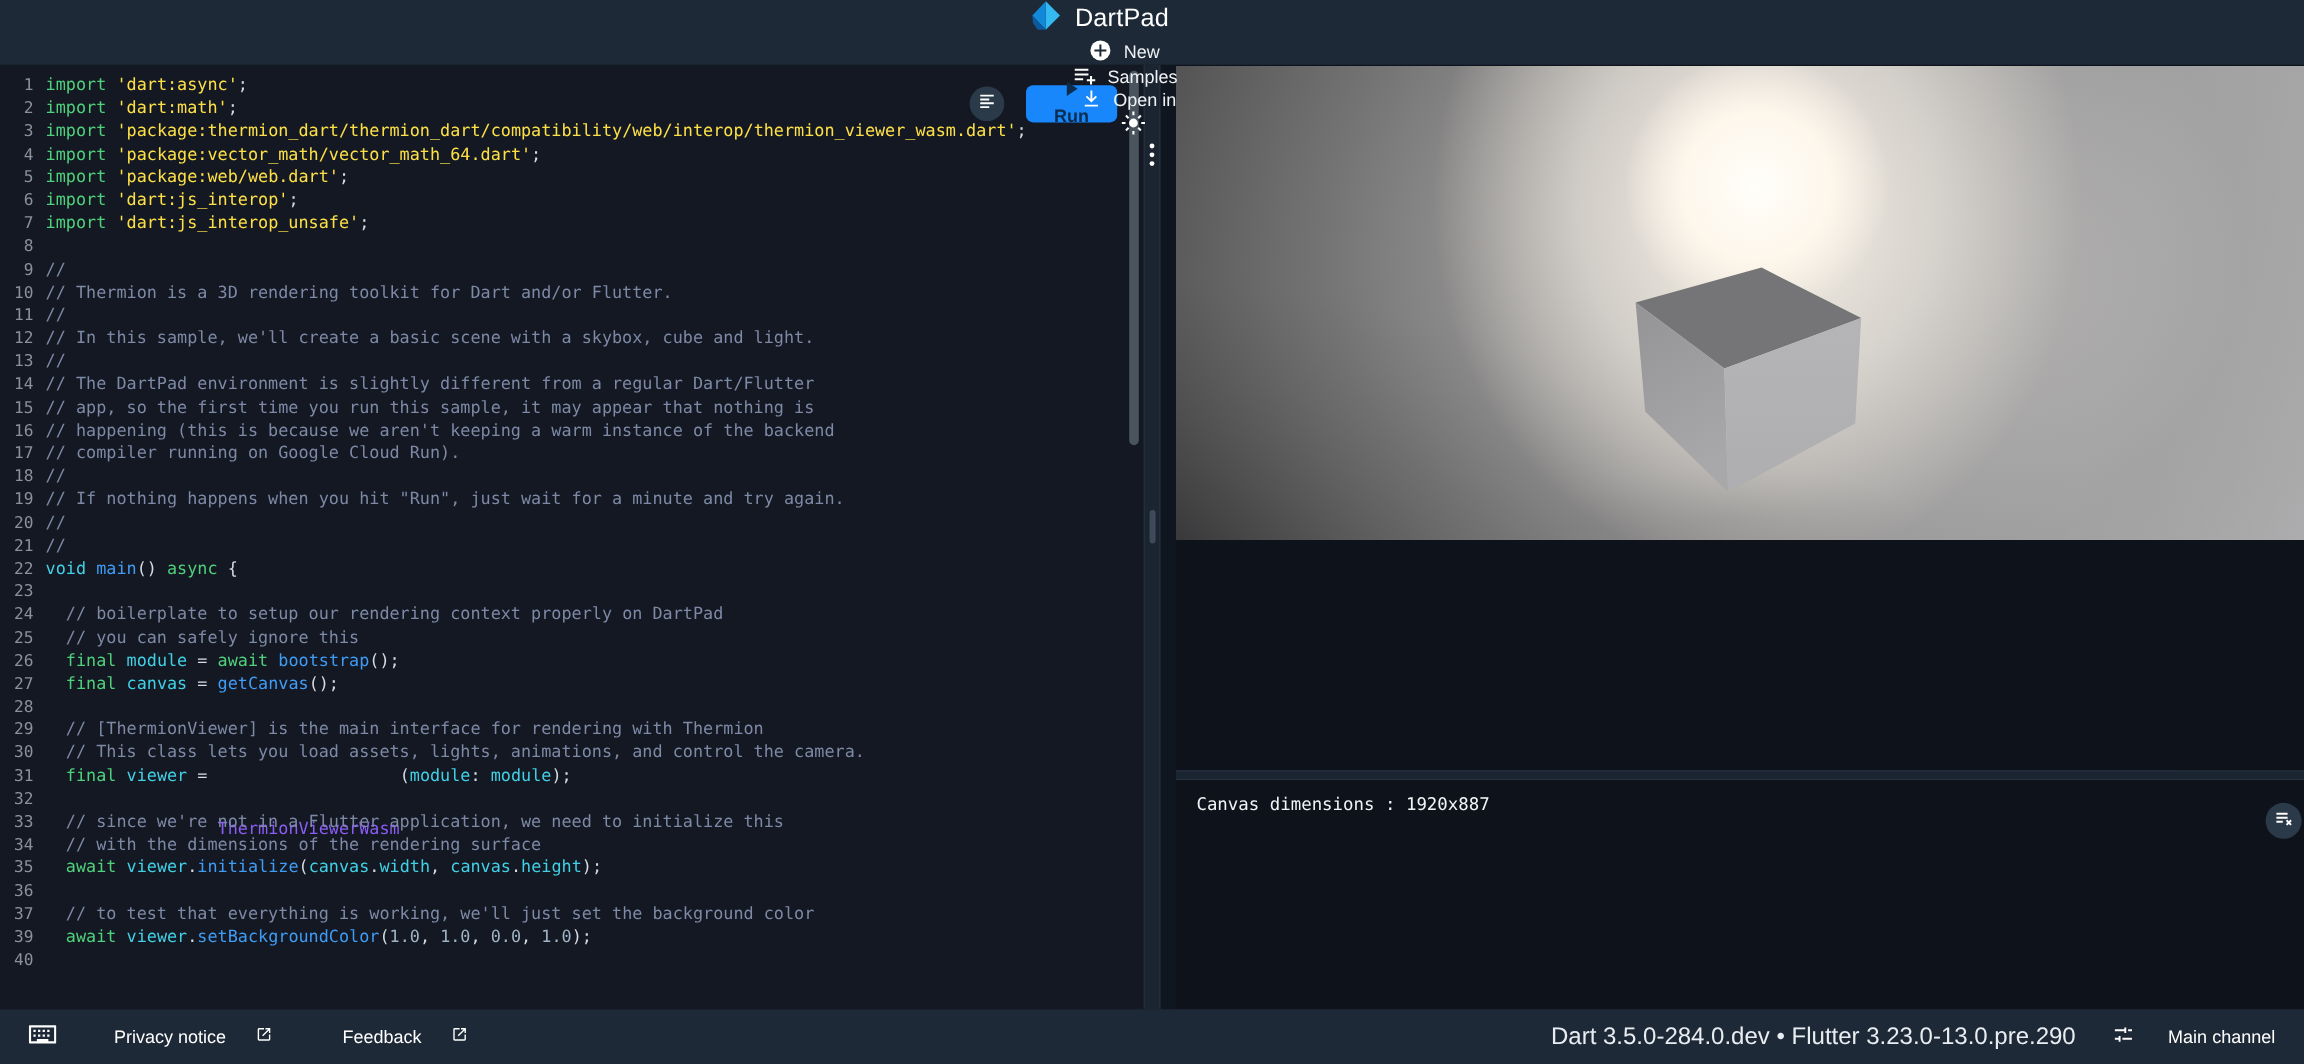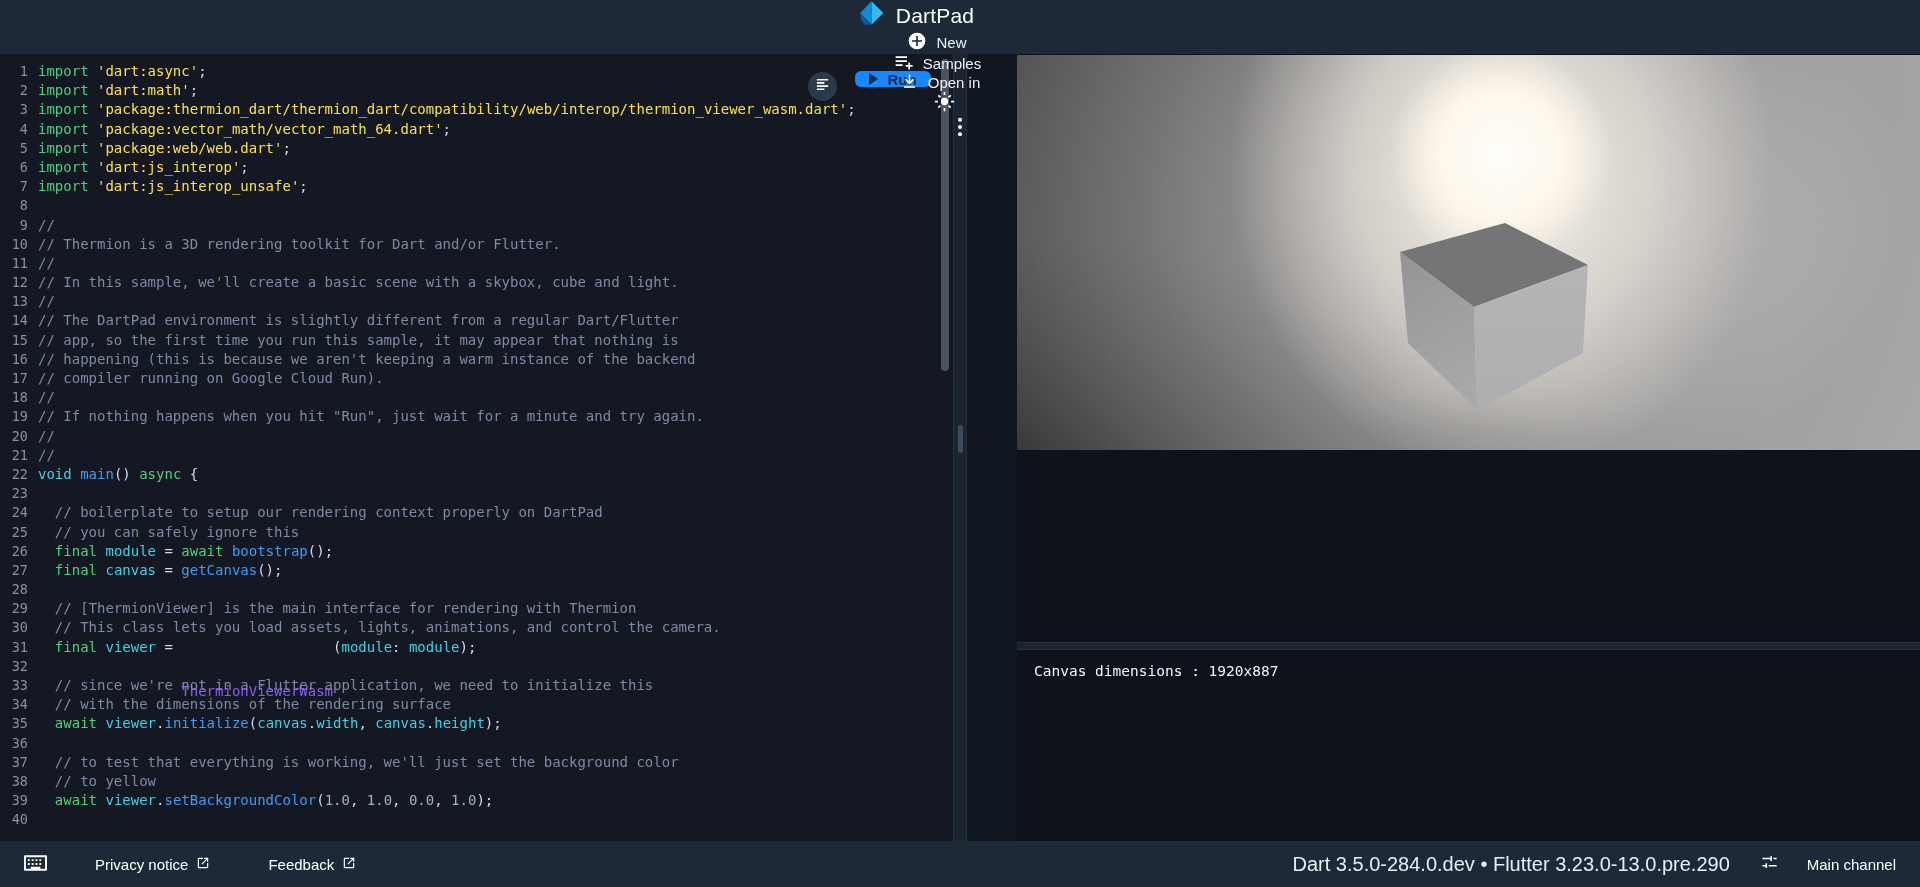--- a/index.html
+++ b/index.html
@@ -15,21 +15,21 @@
              cursor:pointer; margin-right:46px; }
   .bar-btn svg { display:block; }
   .spacer { flex:1; }
   .open-in { margin-right:40px; }
   .icon-btn { margin-right:32px; display:flex; align-items:center; cursor:pointer; }
   .kebab { margin-right:0; }
 
   
   .footer { position:absolute; left:0; top:841px; width:1920px; height:46px;
             background:#1d2936; display:flex; align-items:center; padding:0 24px; z-index:30; }
-  .foot-item { display:flex; align-items:center; gap:8px; color:#ffffff; font-size:15px; cursor:pointer; }
+  .foot-item { display:flex; align-items:center; gap:25px; color:#ffffff; font-size:15px; cursor:pointer; }
   .kbd-btn { margin-right:48px; }
   .privacy { margin-right:58px; }
   .versions { color:#e8edf2; font-size:20px; margin-right:30px; }
   .channel { gap:28px;justify-content:center; }
 
   
   .main { position:absolute; left:0; top:54px; width:1920px; height:787px; background:#10161f; }
 
   
   .editor-pane { position:absolute; left:0; top:0; width:953px; height:787px;
@@ -47,36 +47,36 @@
   .cmt { color:#7d89a5; }
   .pun { color:#d3dbe3; }
   .num { color:#9fb3c4; }
 
   .scroll-thumb { position:absolute; left:941px; top:5px; width:8px; height:312px;
                   background:#4a545f; border-radius:4px; }
 
   .format-btn { position:absolute; left:808px; top:18px; width:29px; height:29px;
                 border-radius:50%; background:#2b3a49; display:flex; align-items:center;
                 justify-content:center; cursor:pointer; z-index:5; }
-  .run-btn { position:absolute; left:855px; top:17px; width:76px; height:16px;
+  .run-btn { position:absolute; left:855px; top:17px; width:76px; height:31px;
              border-radius:6px; background:#1787fb; display:flex; align-items:center;
              justify-content:center; gap:9px; cursor:pointer; z-index:5;
-             color:#0c2d4d; font-size:15px; font-weight:bold; }
+             color:#0c2d4d; font-size:15px; font-weight:bold;flex-direction:column; }
   .run-play { width:0; height:0; border-left:9px solid #0c2d4d;
               border-top:6px solid transparent; border-bottom:6px solid transparent; }
 
   
   .v-splitter { position:absolute; left:953px; top:0; width:14px; height:787px;
                 background:#1b2531; border-left:1px solid #27313e; border-right:1px solid #27313e;
                 cursor:col-resize; }
   .v-grip { position:absolute; left:4px; top:371px; width:5px; height:28px;
             border-radius:3px; background:#3e4a59; }
 
   
-  .right-pane { position:absolute; left:1017px; top:0; width:831px; height:787px; background:#4c1d95; }
+  .right-pane { position:absolute; left:980px; top:0; width:831px; height:787px; background:#4c1d95; }
 
   .render-pane { position:absolute; left:0; top:0; width:953px; height:588px; background:#0d121b; }
   .render-canvas { position:absolute; left:0; top:1px; width:953px; height:395px;
      background:
        radial-gradient(circle 110px at 484px 100px, #fffef9 0%, #fdf7ec 55%, rgba(253,247,236,0) 100%),
        radial-gradient(ellipse 270px 310px at 484px 112px, rgba(250,243,231,0.95) 0%, rgba(236,231,222,0.62) 55%, rgba(200,197,191,0) 100%),
        radial-gradient(ellipse 640px 500px at 505px 150px, rgba(206,204,201,0.85) 0%, rgba(162,161,160,0.45) 60%, rgba(120,120,121,0) 100%),
        radial-gradient(ellipse 210px 60px at 462px 375px, rgba(50,50,52,0.35) 0%, rgba(50,50,52,0) 70%),
        radial-gradient(ellipse 720px 380px at 0px 430px, rgba(18,18,19,0.55) 0%, rgba(18,18,19,0) 65%),
        linear-gradient(104deg, #434244 0%, #59585a 28%, #7c7b7d 55%, #a2a1a3 80%, #b0afb1 100%);
@@ -197,21 +197,20 @@
         <div class="code-line"><span class="ln">28</span></div>
         <div class="code-line"><span class="ln">29</span><span class="pun">  </span><span class="cmt">// [ThermionViewer] is the main interface for rendering with Thermion</span></div>
         <div class="code-line"><span class="ln">30</span><span class="pun">  </span><span class="cmt">// This class lets you load assets, lights, animations, and control the camera.</span></div>
         <div class="code-line"><span class="ln">31</span><span class="pun">  </span><span class="kw">final</span><span class="pun"> </span><span class="ty">viewer</span><span class="pun"> = </span><span class="cls">ThermionViewerWasm</span><span class="pun">(</span><span class="ty">module</span><span class="pun">: </span><span class="ty">module</span><span class="pun">);</span></div>
         <div class="code-line"><span class="ln">32</span></div>
         <div class="code-line"><span class="ln">33</span><span class="pun">  </span><span class="cmt">// since we're not in a Flutter application, we need to initialize this</span></div>
         <div class="code-line"><span class="ln">34</span><span class="pun">  </span><span class="cmt">// with the dimensions of the rendering surface</span></div>
         <div class="code-line"><span class="ln">35</span><span class="pun">  </span><span class="kw">await</span><span class="pun"> </span><span class="ty">viewer</span><span class="pun">.</span><span class="fn">initialize</span><span class="pun">(</span><span class="ty">canvas</span><span class="pun">.</span><span class="ty">width</span><span class="pun">, </span><span class="ty">canvas</span><span class="pun">.</span><span class="ty">height</span><span class="pun">);</span></div>
         <div class="code-line"><span class="ln">36</span></div>
         <div class="code-line"><span class="ln">37</span><span class="pun">  </span><span class="cmt">// to test that everything is working, we'll just set the background color</span></div>
-        <div class="code-line"><span class="ln">38</span><span class="pun">  </span><span class="cmt">// to yellow</span></div>
         <div class="code-line"><span class="ln">39</span><span class="pun">  </span><span class="kw">await</span><span class="pun"> </span><span class="ty">viewer</span><span class="pun">.</span><span class="fn">setBackgroundColor</span><span class="pun">(</span><span class="num">1.0</span><span class="pun">, </span><span class="num">1.0</span><span class="pun">, </span><span class="num">0.0</span><span class="pun">, </span><span class="num">1.0</span><span class="pun">);</span></div>
         <div class="code-line"><span class="ln">40</span></div>
       </div>
     <div class="scroll-thumb"></div>
 
     <div class="format-btn">
       <span>
         <svg width="15" height="15" viewBox="0 0 24 24" fill="#ffffff">
           <path d="M3 3h18v2.6H3zM3 8.1h12v2.6H3zM3 13.2h18v2.6H3zM3 18.3h12v2.6H3z"></path>
         </svg>

